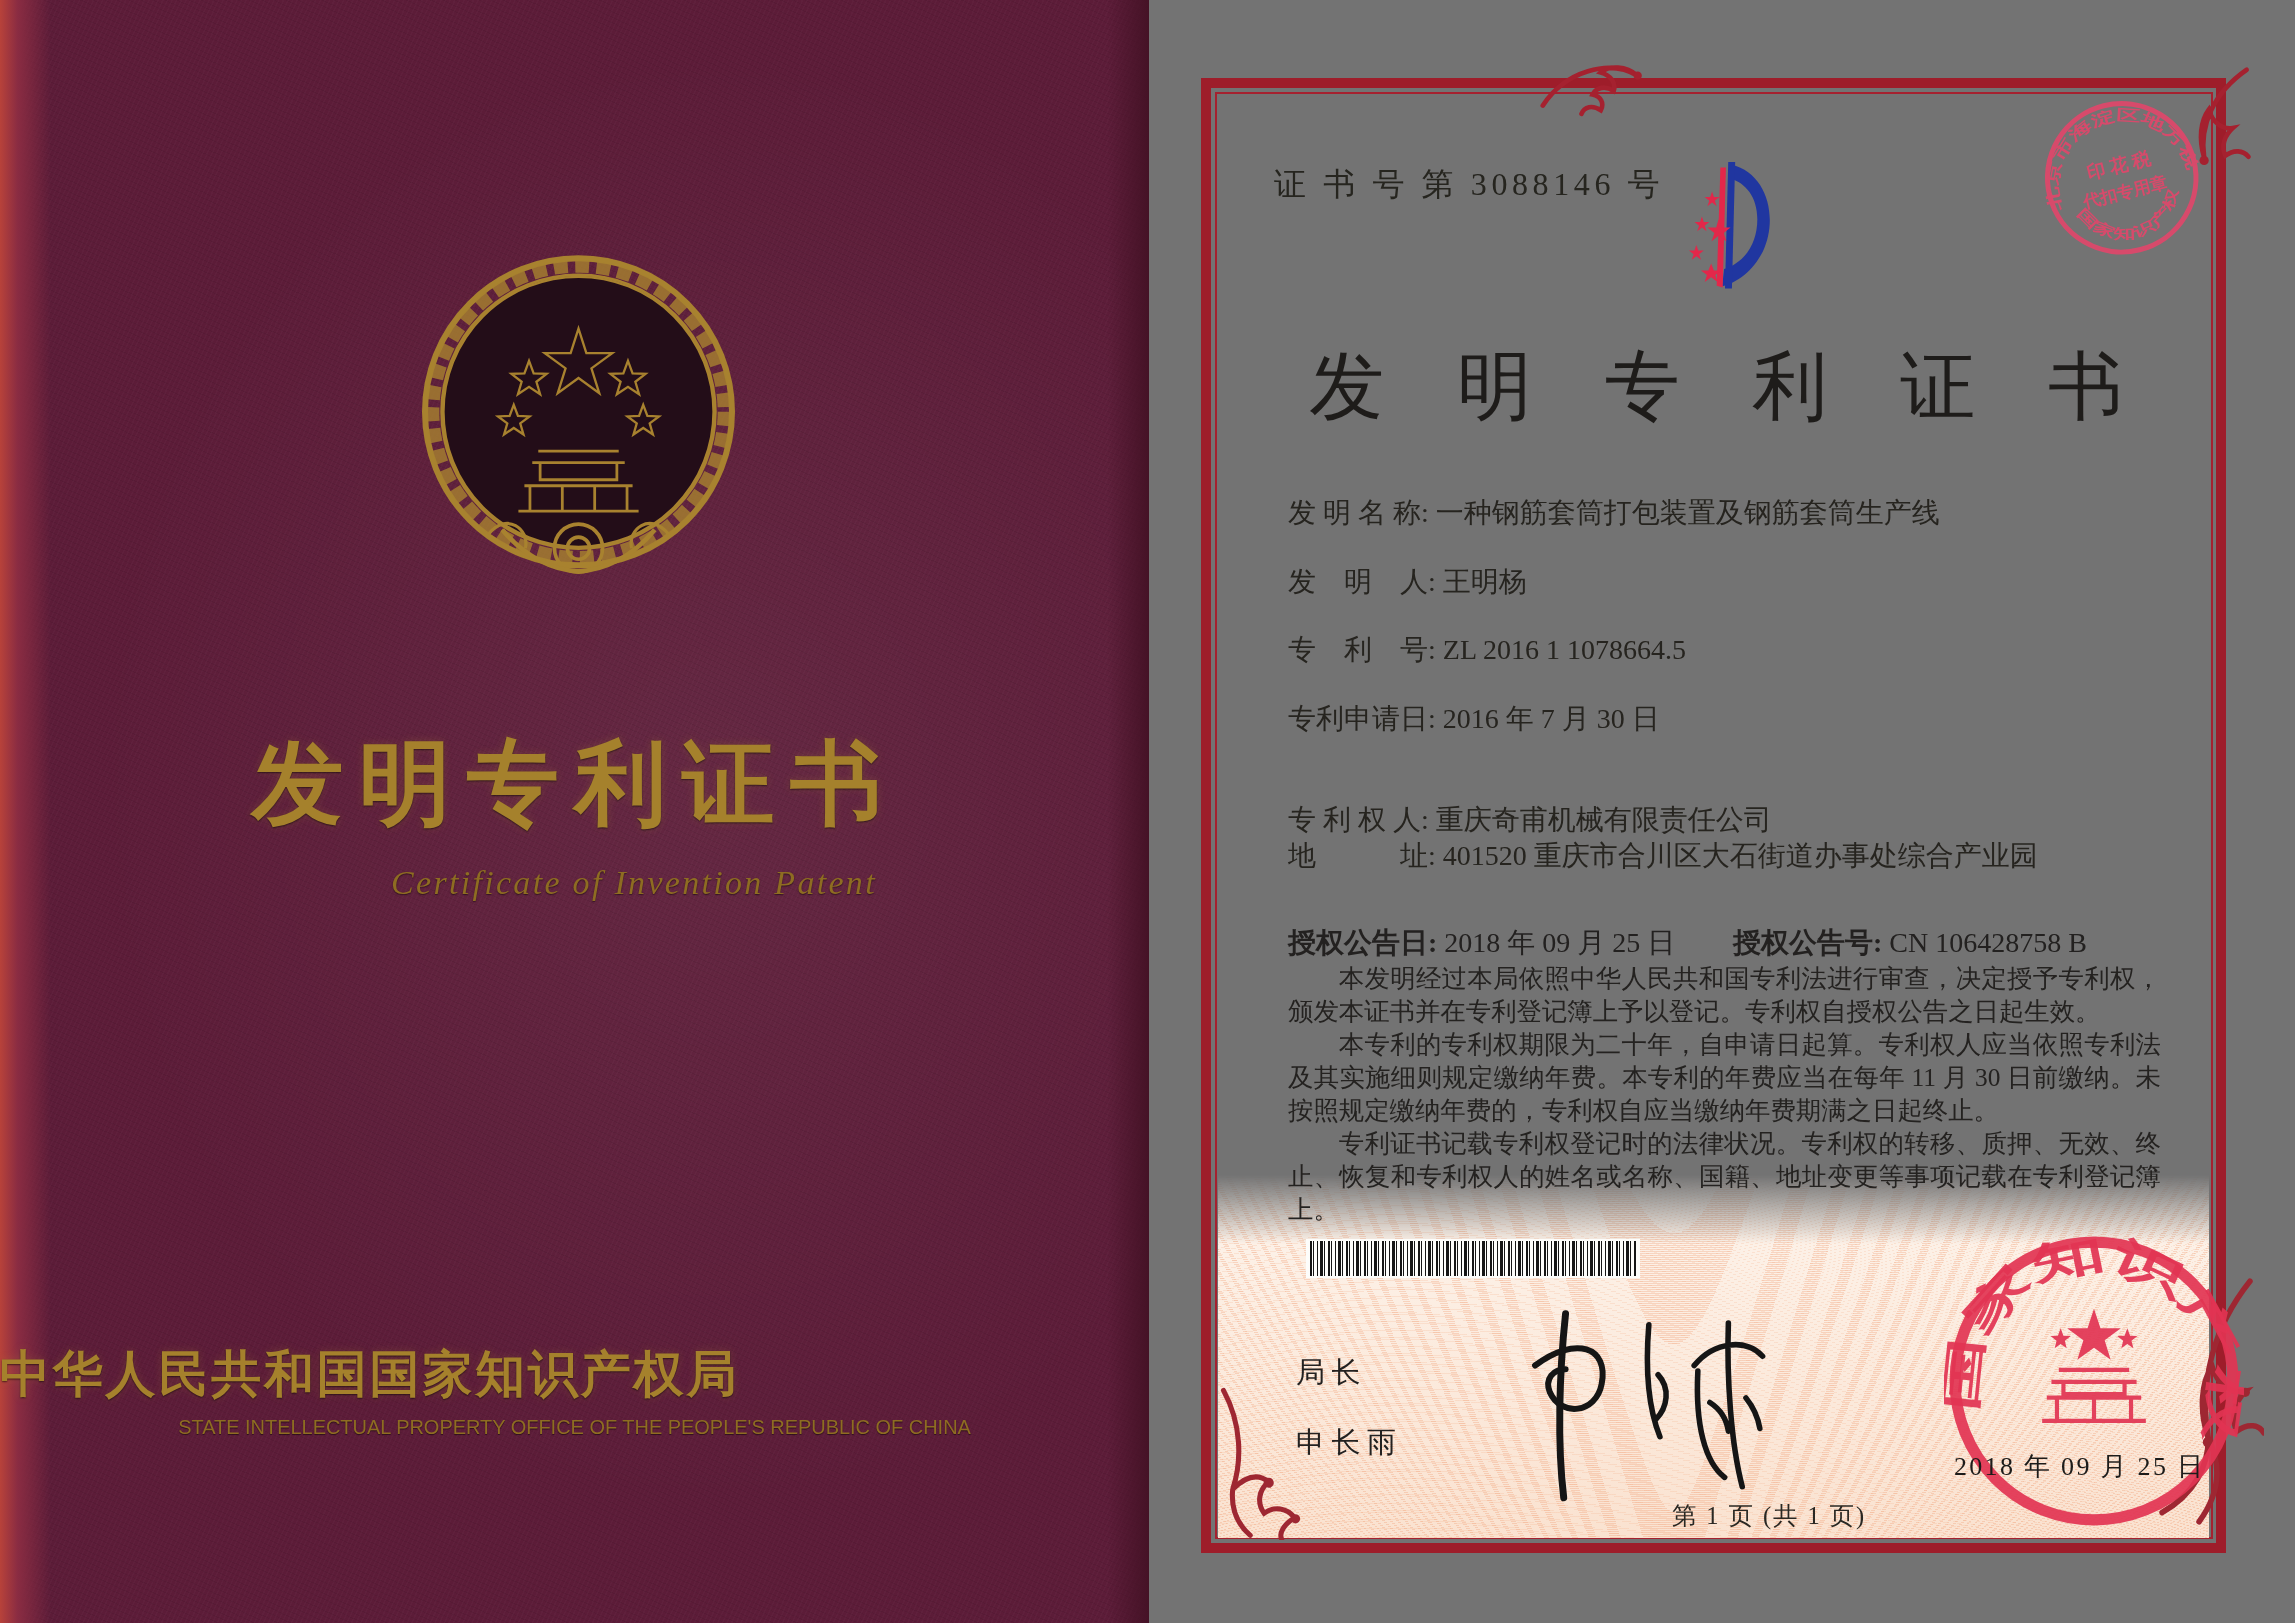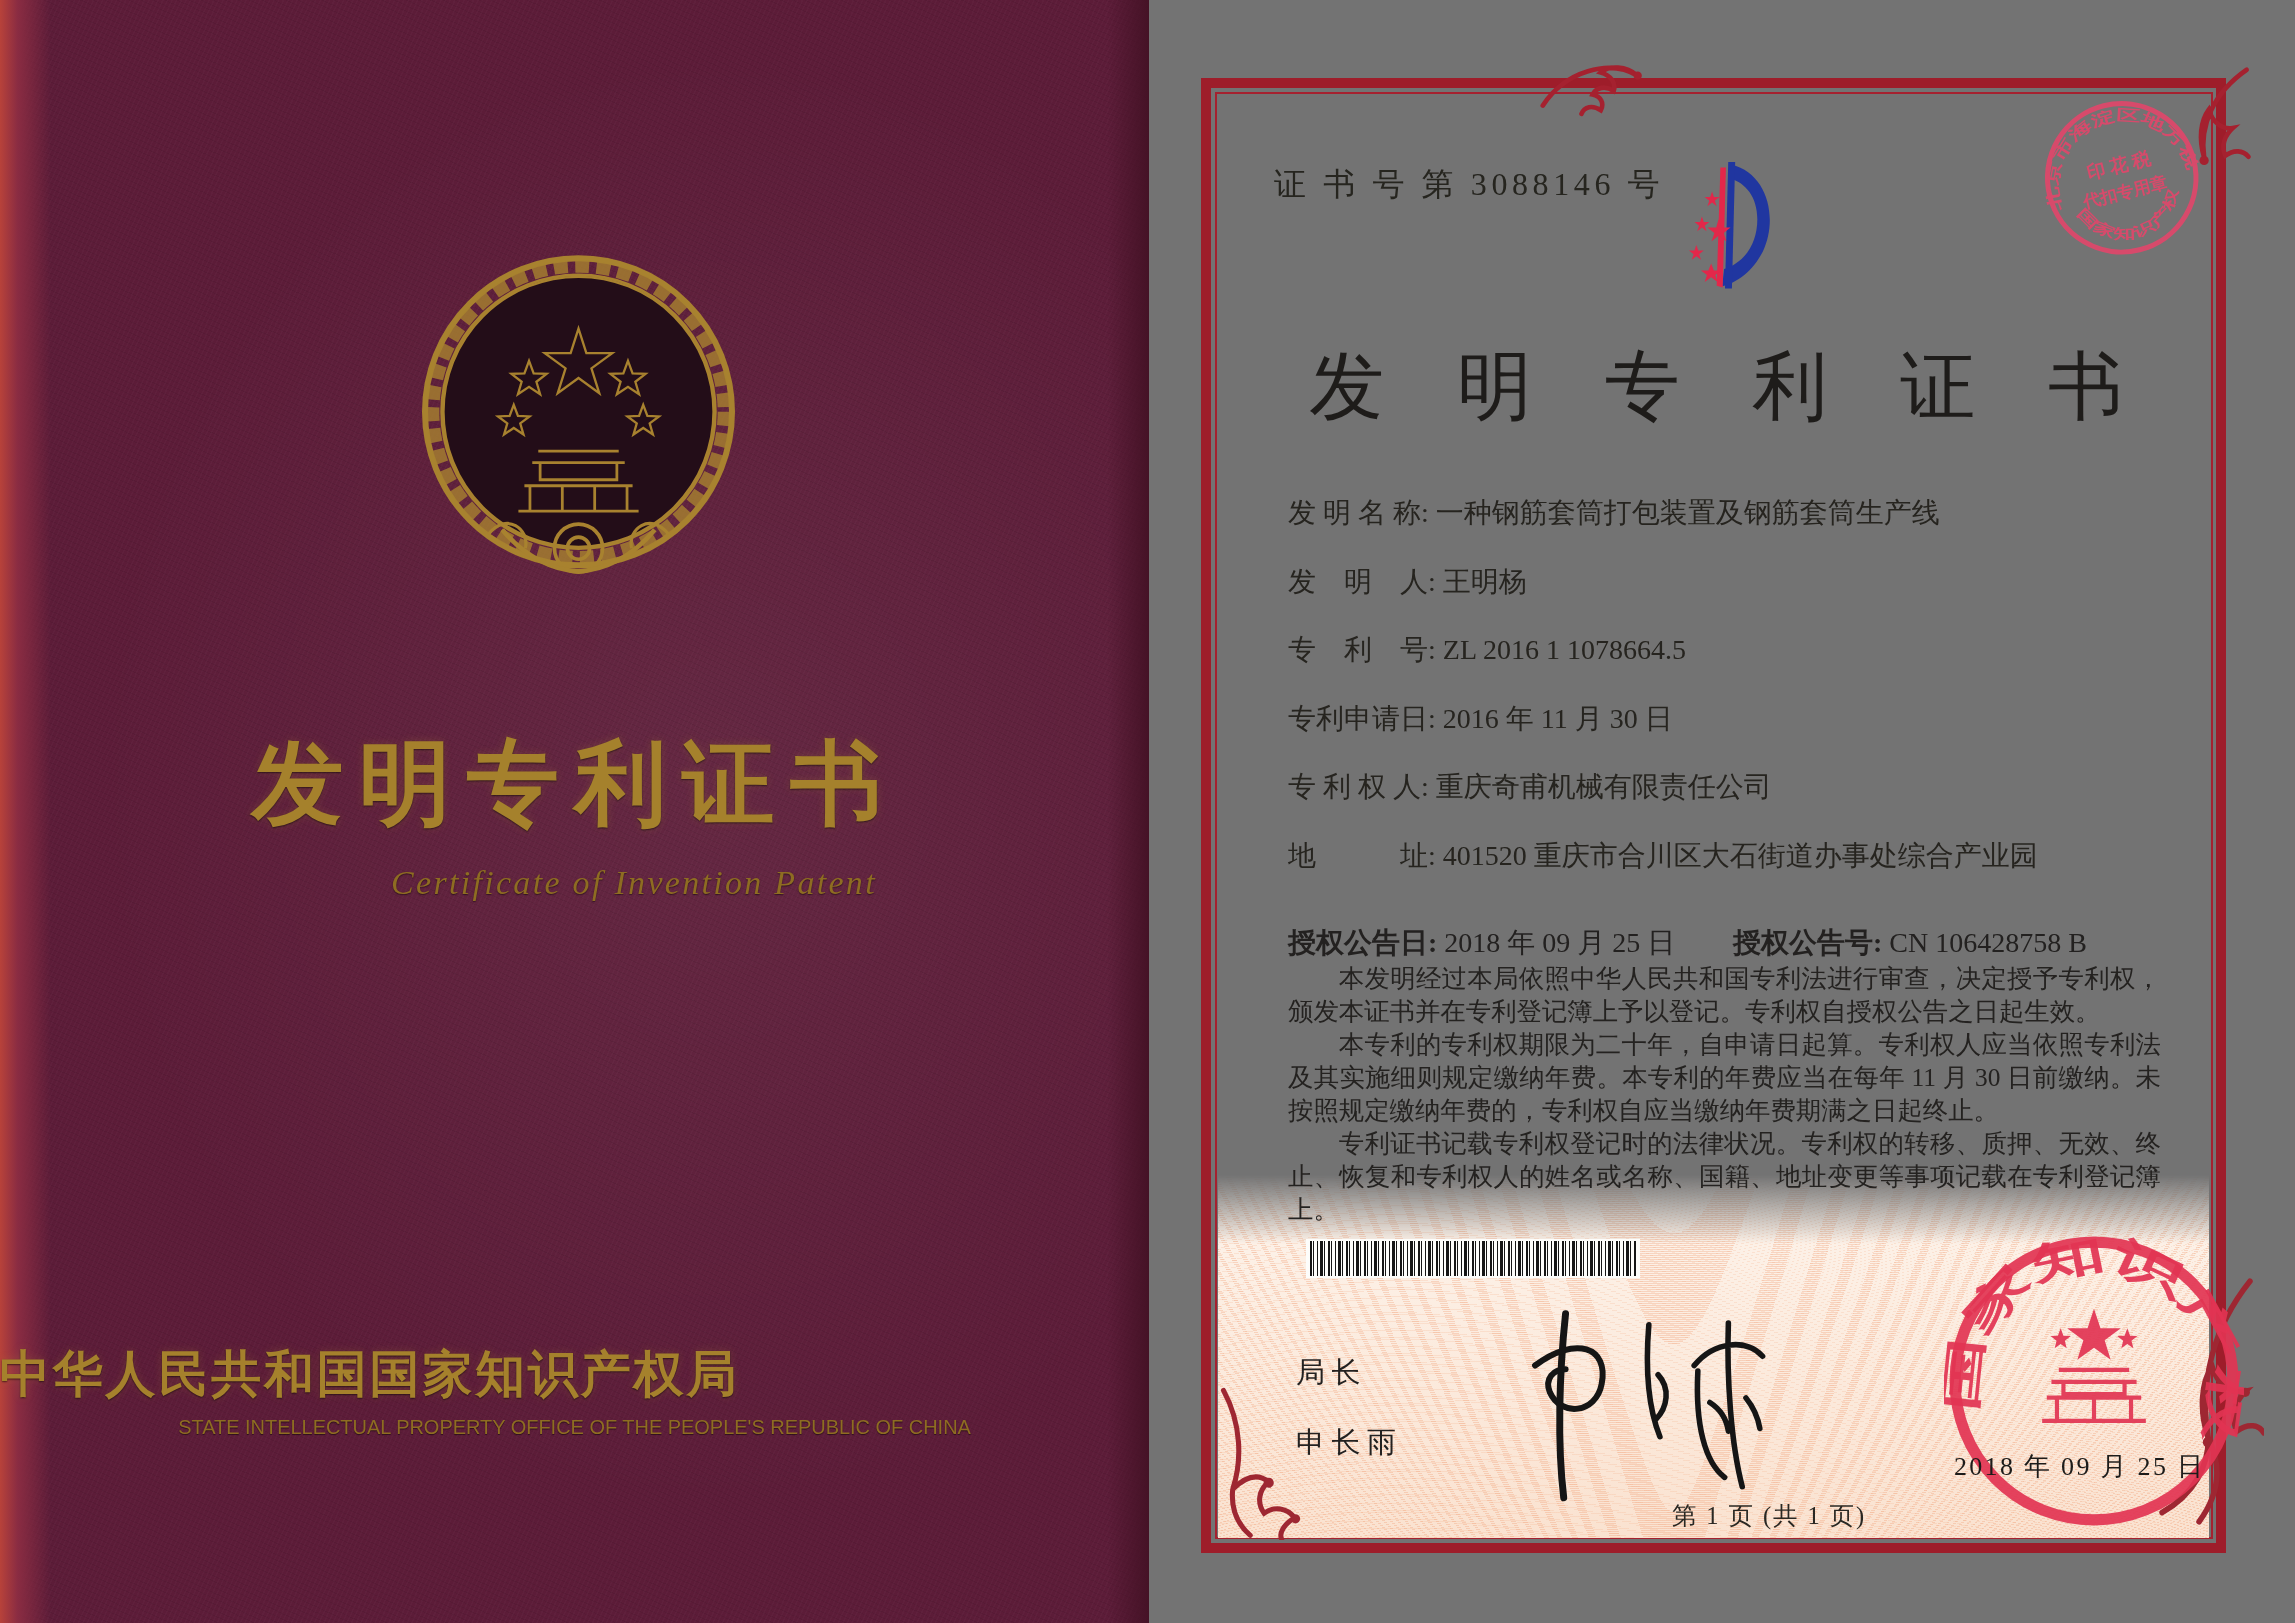--- a/index.html
+++ b/index.html
@@ -49,21 +49,21 @@
   .cert-no{position:absolute;left:125px;top:163px;font-size:32px;letter-spacing:4.6px;
      color:#26251f;}
   .sipo-logo{position:absolute;left:527px;top:149px;width:104px;height:157px;}
   .tax-stamp{position:absolute;left:893px;top:98px;width:160px;height:160px;
      transform:rotate(-14deg);opacity:.92;}
   .page-title{position:absolute;left:74px;top:337px;width:986px;text-align:center;
      font-size:75px;font-weight:normal;letter-spacing:27px;text-indent:27px;color:#1e1c1a;}
   .field{position:absolute;left:139px;font-size:28px;white-space:nowrap;color:#26241f;}
   .field b{font-weight:normal;}
   .f0{top:494px;} .f1{top:563px;} .f2{top:631px;} .f3{top:700px;}
-  .f4{top:768px;} .f5{top:837px;}
+  .f4{top:801px;} .f5{top:837px;}
   .grant{position:absolute;left:139px;top:924px;width:921px;font-size:28px;white-space:nowrap;}
   .grant .col2{position:absolute;left:445px;top:0;}
   .paras{position:absolute;left:139px;top:962px;width:873px;font-size:25.4px;
      line-height:1.3;text-align:justify;color:#242220;}
   .paras p{margin:0;text-indent:2em;}
   .barcode-wrap{position:absolute;left:157px;top:1239px;width:334px;height:39px;background:#fdfdfb;}
   .barcode{position:absolute;inset:1.9px 3.7px;background:
      repeating-linear-gradient(90deg,#151515 0 1.9px,transparent 1.9px 3.2px,#151515 3.2px 4.2px,
      transparent 4.2px 7.4px,#151515 7.4px 8.3px,transparent 8.3px 9.7px,#151515 9.7px 13px,
      transparent 13px 14.3px,#151515 14.3px 15.3px,transparent 15.3px 18px);}
@@ -185,21 +185,21 @@
       <b data-name="field-label">发 明 名 称:</b>
       <span data-name="field-value">一种钢筋套筒打包装置及钢筋套筒生产线</span></div>
     <div class="field f1" data-name="field-inventor">
       <b data-name="field-label">发　明　人:</b>
       <span data-name="field-value">王明杨</span></div>
     <div class="field f2" data-name="field-patent-number">
       <b data-name="field-label">专　利　号:</b>
       <span data-name="field-value">ZL 2016 1 1078664.5</span></div>
     <div class="field f3" data-name="field-filing-date">
       <b data-name="field-label">专利申请日:</b>
-      <span data-name="field-value">2016 年 11 月 30 日</span></div>
+      <span data-name="field-value">2016 年 7 月 30 日</span></div>
     <div class="field f4" data-name="field-patentee">
       <b data-name="field-label">专 利 权 人:</b>
       <span data-name="field-value">重庆奇甫机械有限责任公司</span></div>
     <div class="field f5" data-name="field-address">
       <b data-name="field-label">地　　　址:</b>
       <span data-name="field-value">401520 重庆市合川区大石街道办事处综合产业园</span></div>
 
     <div class="grant" data-name="grant-row">
       <span data-name="grant-date"><b data-name="grant-date-label">授权公告日:</b>
         <span data-name="grant-date-value">2018 年 09 月 25 日</span></span>

